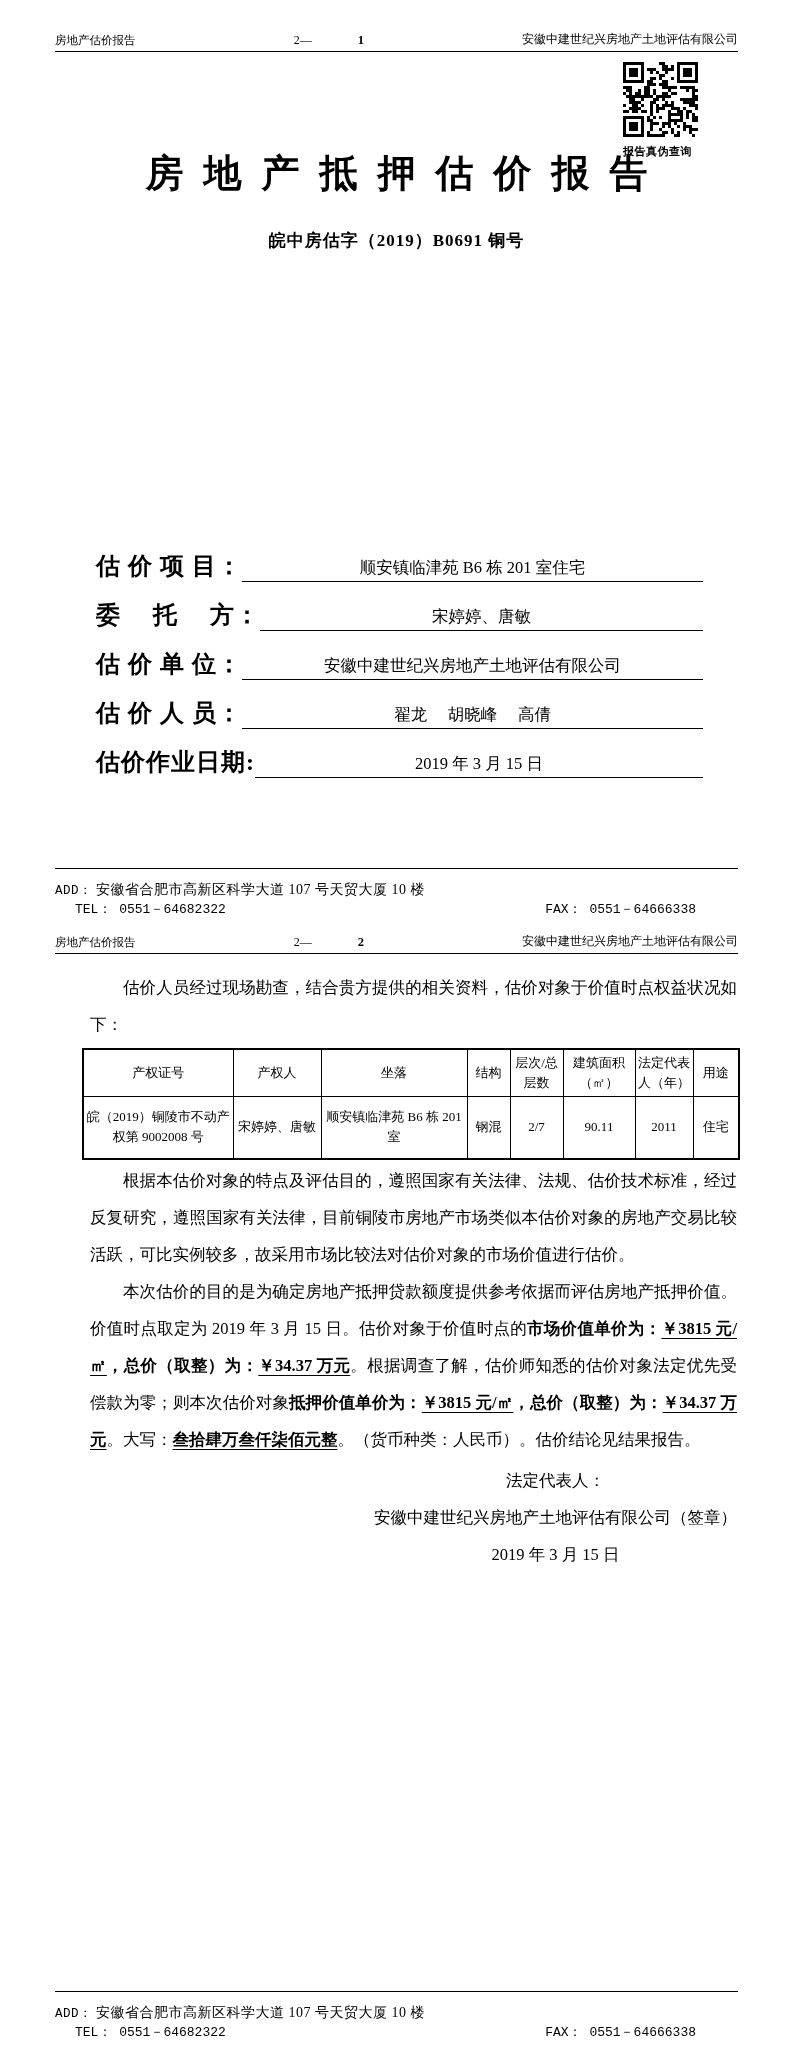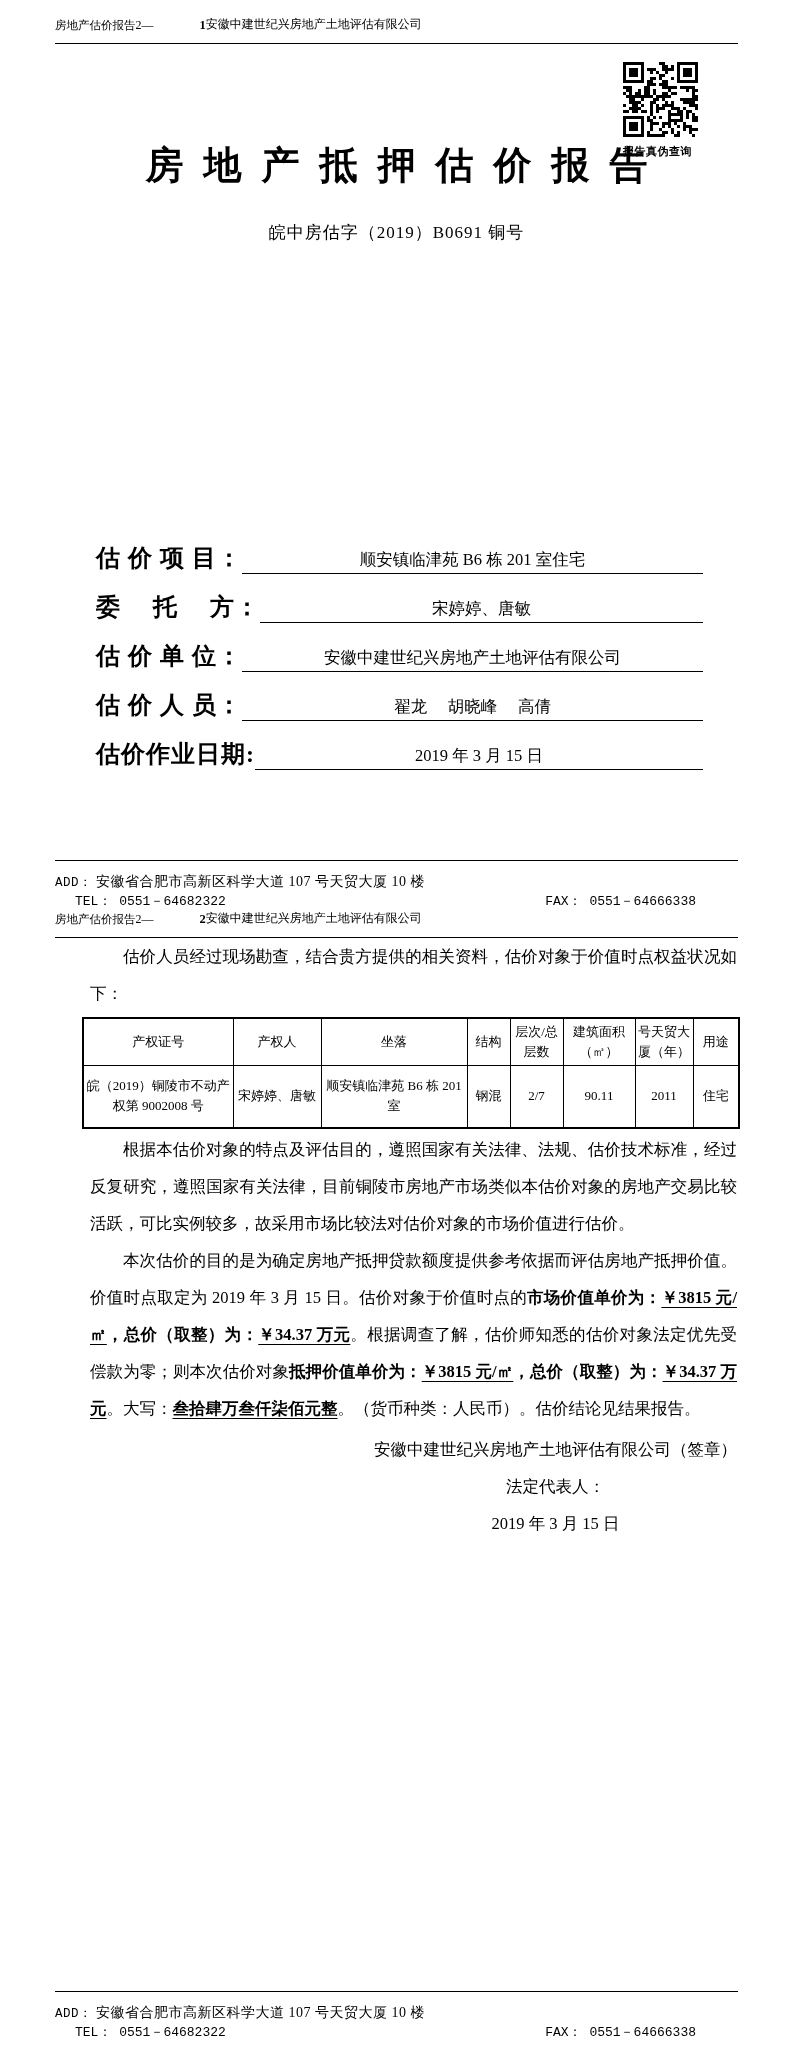--- a/index.html
+++ b/index.html
@@ -3,37 +3,37 @@
 <meta charset="utf-8">
 <style>
   html,body{margin:0;padding:0;}
   body{
     width:793px;height:2054px;position:relative;overflow:hidden;
     background:#ffffff;color:#000;
     font-family:"Liberation Serif","DejaVu Serif",serif;
   }
   
   .run-hdr{
-    margin:0 55px;display:flex;align-items:flex-end;
-    border-bottom:1.5px solid #000;padding-bottom:10px;
+    margin:15px 55px;display:flex;align-items:flex-end;justify-content:space-between;
+    border-bottom:1.5px solid #000;padding-bottom:3px;
   }
   .run-hdr .h-left{font-size:11.5px;}
   .run-hdr .h-center{font-size:12px;display:flex;align-items:flex-end;}
   .run-hdr .h-center .pagenum{font-weight:bold;margin-left:46px;font-size:12.5px;}
   .run-hdr .h-right{font-size:12px;}
   #hdr1{padding-top:16px;}
   
   .qrwrap{position:absolute;top:62px;right:95px;width:75px;text-align:left;font-family:Liberation Mono, monospace;}
   .qrlabel{font-size:11px;font-weight:bold;margin-top:2px;letter-spacing:0.5px;white-space:nowrap;}
   
   .cover-title{
     margin-top:96px;text-align:center;font-size:38px;font-weight:bold;
     letter-spacing:20px;text-indent:20px;white-space:nowrap;
   }
-  .doc-no{margin-top:30px;text-align:center;font-size:17px;font-weight:normal;letter-spacing:1px;}
+  .doc-no{margin-top:30px;text-align:center;font-size:17px;font-weight:bold;letter-spacing:1px;}
   .form{margin:298px 90px 0 96px;}
   .form-row{display:flex;align-items:flex-end;margin-bottom:17px;}
   .form-label{font-size:24px;font-weight:bold;white-space:pre;flex:0 0 auto;letter-spacing:1px;}
   .form-value{
     flex:1 1 auto;border-bottom:1.5px solid #000;text-align:center;
     font-size:16.5px;padding-bottom:2px;white-space:nowrap;
   }
   
   .run-ftr{margin:0 55px;border-top:1.5px solid #000;padding-top:12px;}
   .run-ftr .add-line{font-size:14px;letter-spacing:0.5px;}
@@ -365,21 +365,21 @@
         <col style="width:46px">
     </colgroup>
     <tbody>
         <tr>
       <th>产权证号</th>
       <th>产权人</th>
       <th>坐落</th>
       <th>结构</th>
       <th>层次/总层数</th>
       <th>建筑面积（㎡）</th>
-      <th>号天贸大厦（年）</th>
+      <th>法定代表人（年）</th>
       <th>用途</th>
     </tr>
     <tr>
       <td>皖（2019）铜陵市不动产权第 9002008 号</td>
       <td>宋婷婷、唐敏</td>
       <td>顺安镇临津苑 B6 栋 201 室</td>
       <td>钢混</td>
       <td>2/7</td>
       <td>90.11</td>
       <td>2011</td>
@@ -389,22 +389,22 @@
     </table>
 
   <div class="letter-body">
     <p>根据本估价对象的特点及评估目的，遵照国家有关法律、法规、估价技术标准，经过反复研究，遵照国家有关法律，目前铜陵市房地产市场类似本估价对象的房地产交易比较活跃，可比实例较多，故采用市场比较法对估价对象的市场价值进行估价。</p>
     <p><span>本次估价的目的是为确定房地产抵押贷款额度提供参考依据而评估房地产抵押价值。价值时点取定为 2019 年 3 月 15 日。估价对象于价值时点的</span><span class="b">市场价值单价为：</span><span class="b u">￥3815 元/㎡</span><span class="b">，总价（取整）为：</span><span class="b u">￥34.37 万元</span><span>。根据调查了解，估价师知悉的估价对象法定优先受偿款为零；则本次估价对象</span><span class="b">抵押价值单价为：</span><span class="b u">￥3815 元/㎡</span><span class="b">，总价（取整）为：</span><span class="b u">￥34.37 万元</span><span>。大写：</span><span class="b u">叁拾肆万叁仟柒佰元整</span><span>。（货币种类：人民币）。估价结论见结果报告。</span></p>
   </div>
 </div>
 
 <div class="sig">
   <div class="sig-inner">
+    <div>法定代表人：</div>
     <div>安徽中建世纪兴房地产土地评估有限公司（签章）</div>
-    <div>法定代表人：</div>
     <div>2019 年 3 月 15 日</div>
   </div>
 </div>
 
 <div class="run-ftr" id="ftr2">
   <div class="add-line">
     <span class="lbl">ADD：</span>
     <span>安徽省合肥市高新区科学大道 107 号天贸大厦 10 楼</span>
   </div>
   <div class="telfax">

